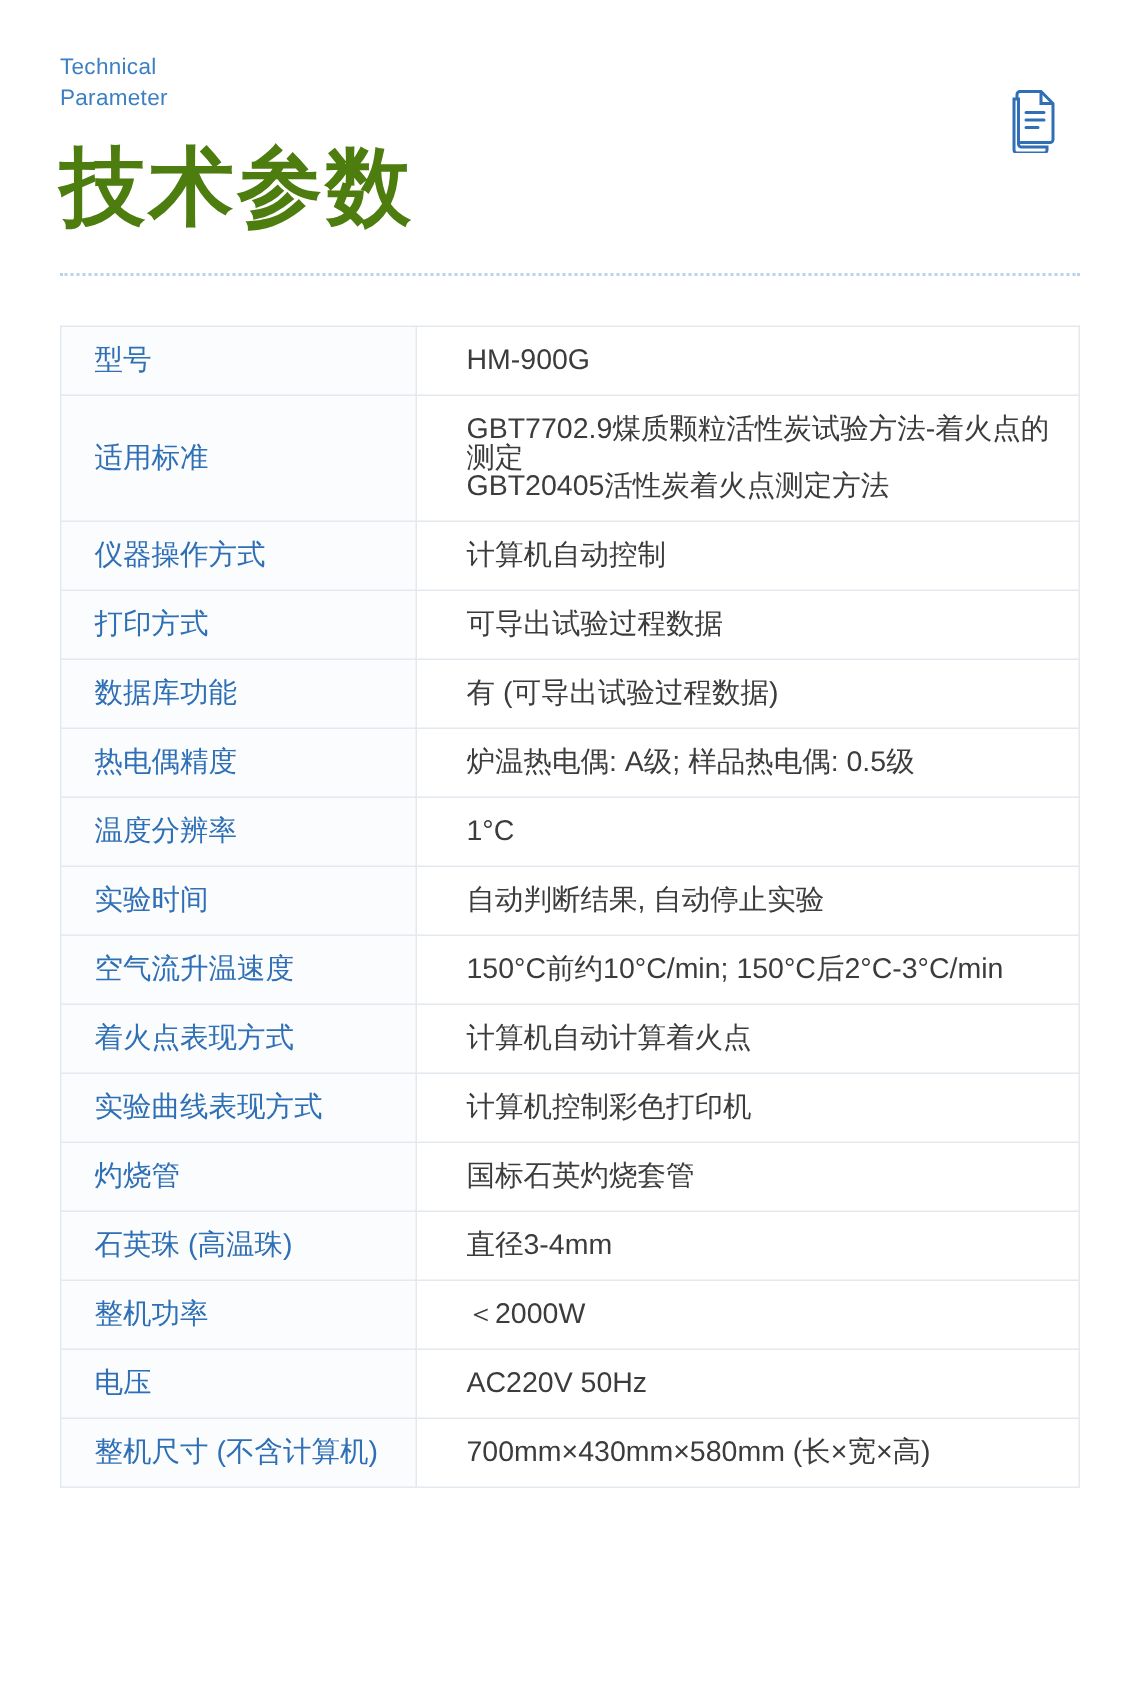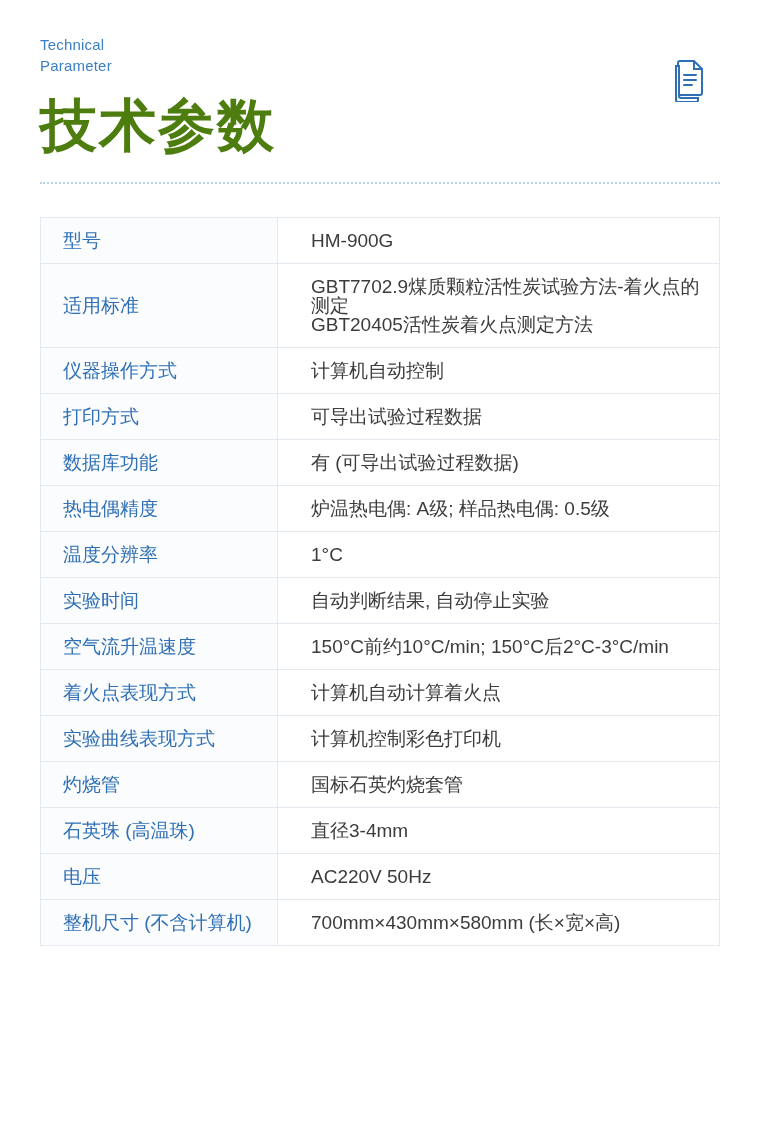--- a/index.html
+++ b/index.html
@@ -187,20 +187,26 @@
           <span class="line">国标石英灼烧套管</span>
         </td>
       </tr>
       <tr>
         <td class="label">石英珠 (高温珠)</td>
         <td class="value">
           <span class="line">直径3-4mm</span>
         </td>
       </tr>
       <tr>
+        <td class="label">整机功率</td>
+        <td class="value">
+          <span class="line">＜2000W</span>
+        </td>
+      </tr>
+      <tr>
         <td class="label">电压</td>
         <td class="value">
           <span class="line">AC220V 50Hz</span>
         </td>
       </tr>
       <tr>
         <td class="label">整机尺寸 (不含计算机)</td>
         <td class="value">
           <span class="line">700mm×430mm×580mm (长×宽×高)</span>
         </td>

